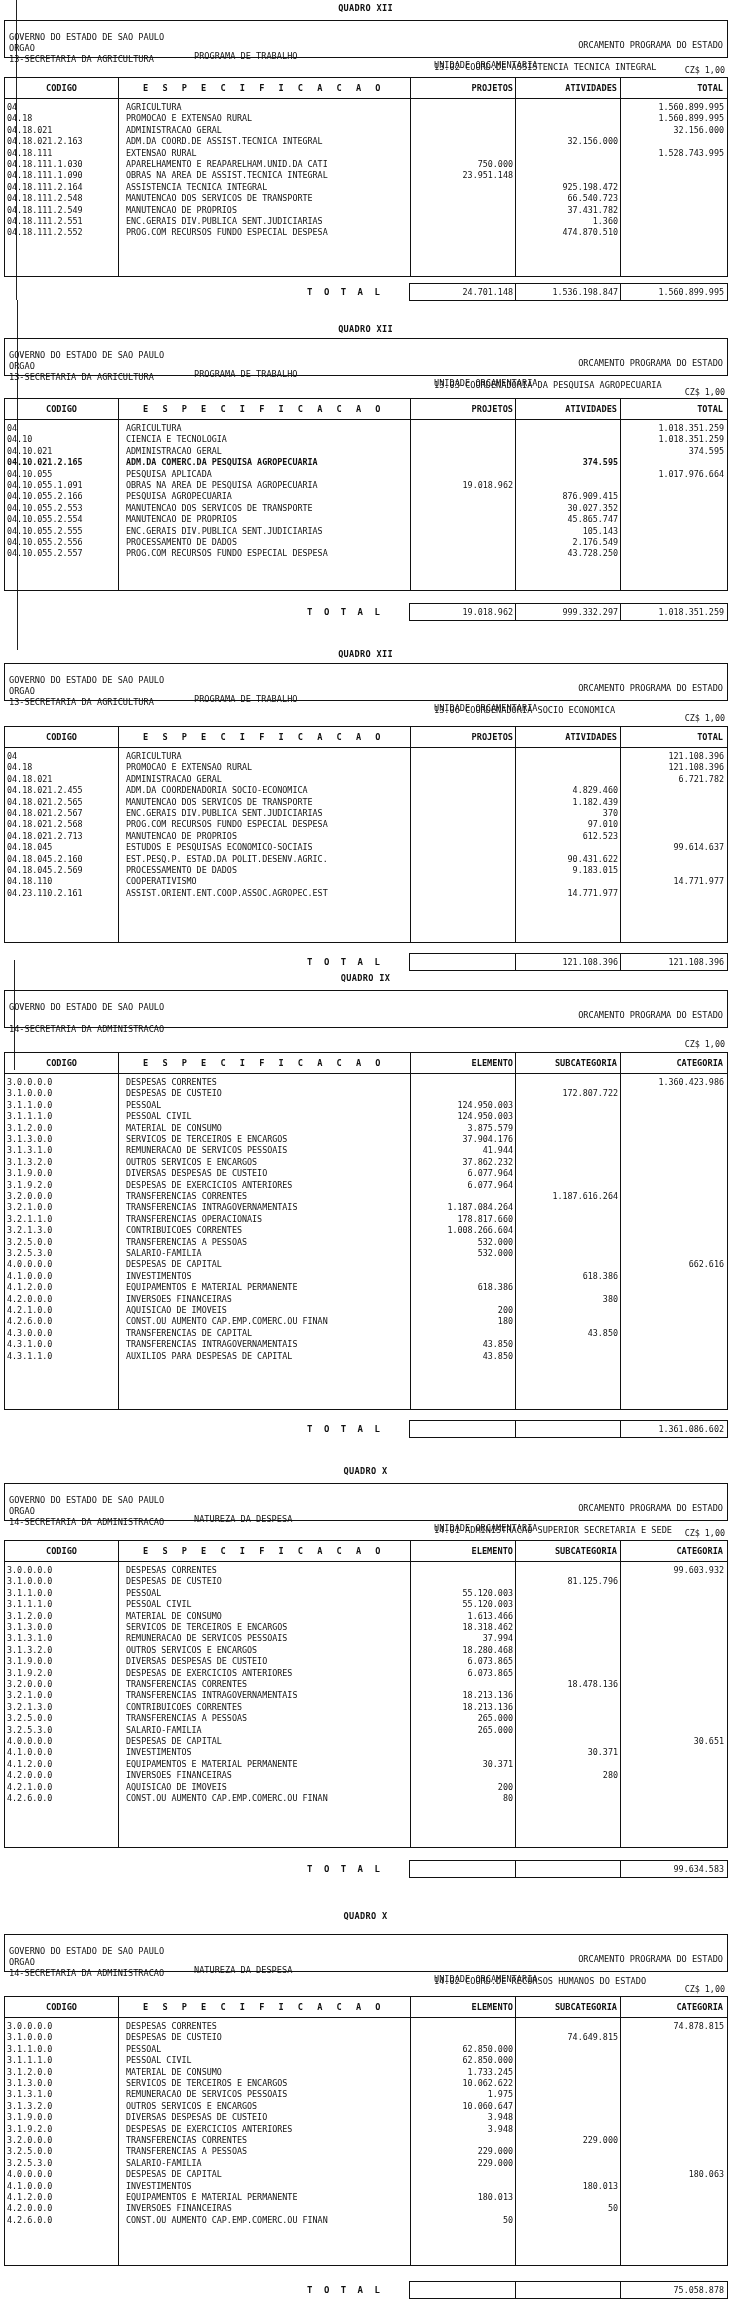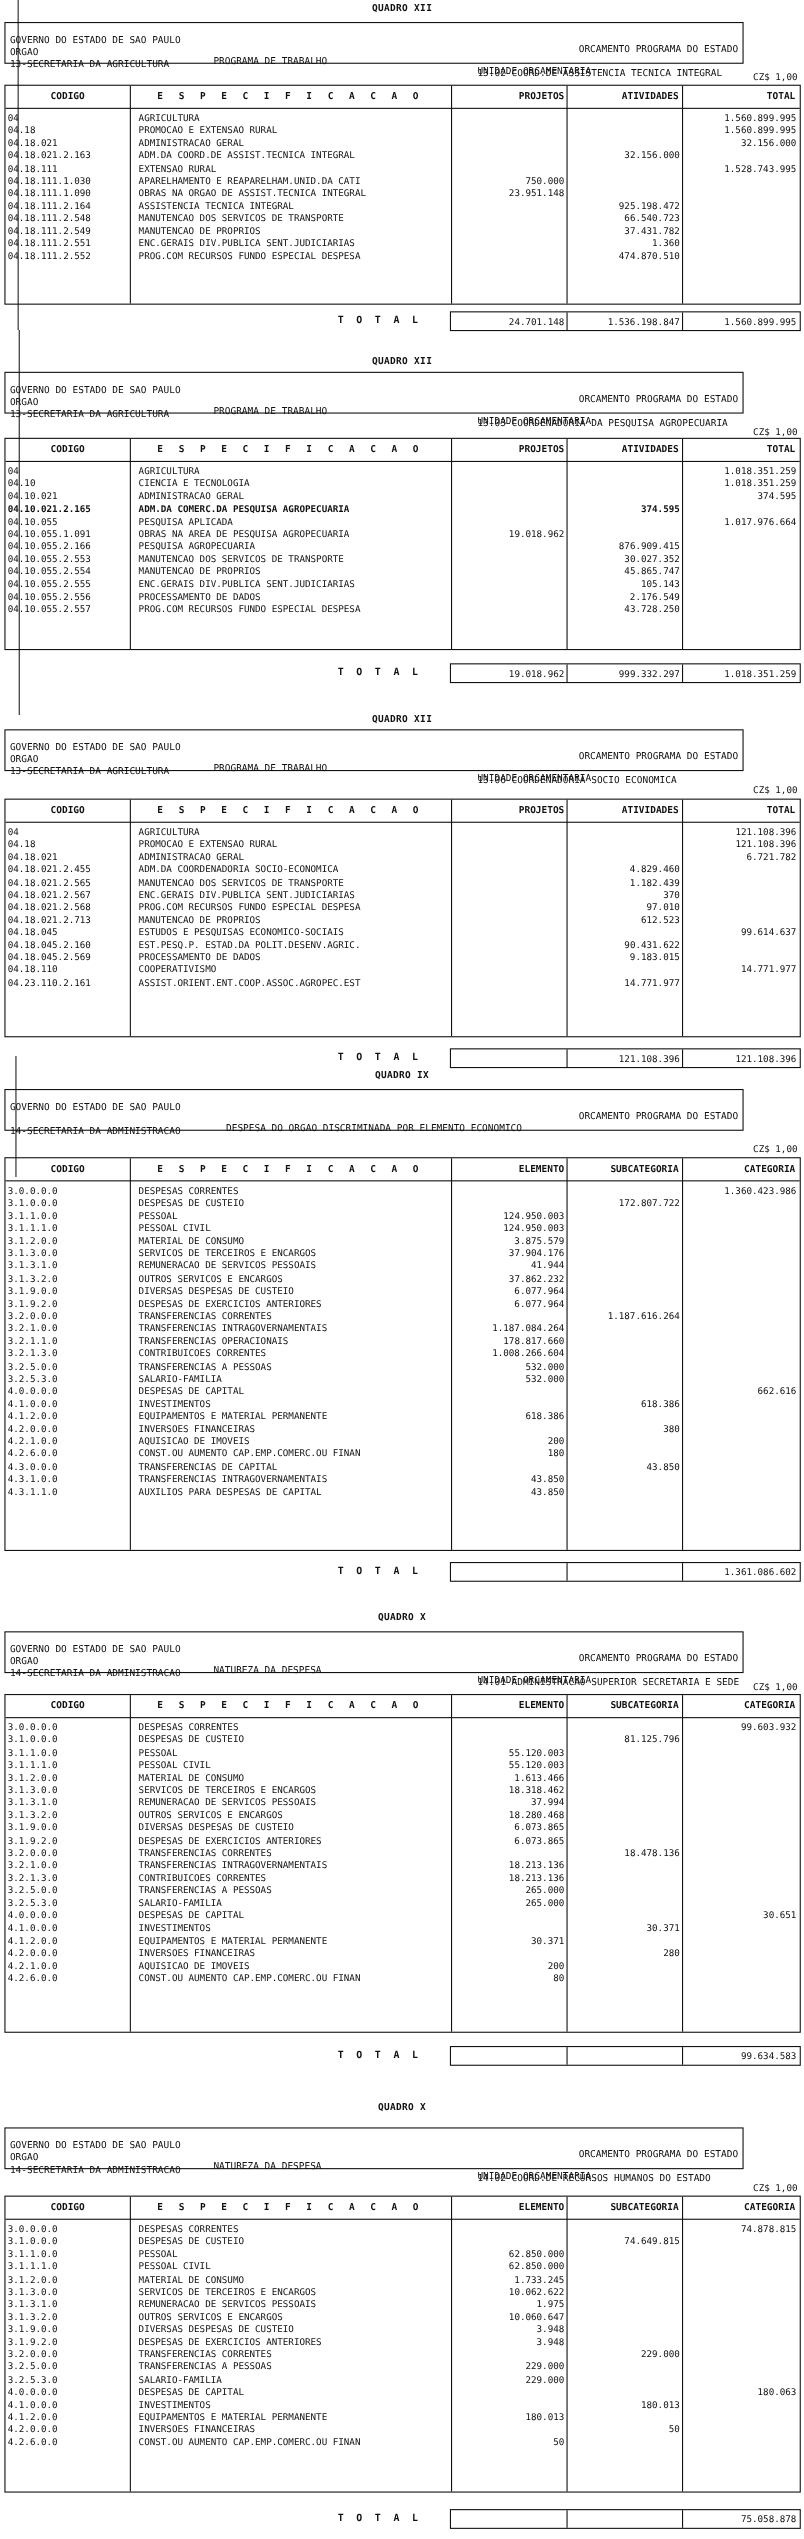--- a/index.html
+++ b/index.html
@@ -3,21 +3,21 @@
 <meta charset="utf-8">
 <style>
   html, body { margin: 0; padding: 0; background: #ffffff; }
   body {
     width: 731px; height: 2308px; position: relative; overflow: hidden;
     font-family: "DejaVu Sans Mono", "Liberation Mono", monospace;
     color: #111111; font-size: 8.6px; line-height: 1;
   }
   .section { position: absolute; left: 0; width: 731px; }
   .quadro { position: absolute; left: 0; width: 731px; text-align: center; font-size: 8.6px; font-weight: bold; letter-spacing: 0.3px; }
-  .hdr { position: absolute; left: 4px; width: 672px; height: 38px; border: 1.4px solid #111; border-left-width: 1.6px; box-sizing: border-box; }
+  .hdr { position: absolute; left: 4px; width: 724px; height: 38px; border: 1.4px solid #111; border-left-width: 1.6px; box-sizing: border-box; }
   .hdr .ln { position: absolute; left: 4px; right: 4px; height: 11px; white-space: pre; }
   .hdr .ln span { position: absolute; white-space: pre; }
   .cz { position: absolute; right: 6px; font-size: 8.4px; }
   .tbl { position: absolute; left: 4px; width: 724px; border: 1.4px solid #111; box-sizing: border-box; }
   .col { position: absolute; top: 0; bottom: 0; border-left: 1.2px solid #111; }
   .th { position: absolute; top: 0; height: 20px; line-height: 20px; font-size: 8.6px; font-weight: bold; }
   .thline { position: absolute; left: 0; right: 0; top: 20px; border-top: 1.2px solid #111; }
   .row { position: absolute; left: 0; right: 0; height: 11.4px; line-height: 11.4px; font-size: 8.4px; white-space: pre; }
   .row span { position: absolute; top: 0; white-space: pre; }
   .c1 { left: 2px; }
@@ -114,21 +114,21 @@
   <div class="row" style="top: 81px;">
     <span class="c1">04.18.111.1.030</span>
     <span class="c2">APARELHAMENTO E REAPARELHAM.UNID.DA CATI</span>
     <span class="c3">750.000</span>
     <span class="c4"></span>
     <span class="c5"></span>
   </div>
 
   <div class="row" style="top: 92.4px;">
     <span class="c1">04.18.111.1.090</span>
-    <span class="c2">OBRAS NA ORGAO DE ASSIST.TECNICA INTEGRAL</span>
+    <span class="c2">OBRAS NA AREA DE ASSIST.TECNICA INTEGRAL</span>
     <span class="c3">23.951.148</span>
     <span class="c4"></span>
     <span class="c5"></span>
   </div>
 
   <div class="row" style="top: 103.8px;">
     <span class="c1">04.18.111.2.164</span>
     <span class="c2">ASSISTENCIA TECNICA INTEGRAL</span>
     <span class="c3"></span>
     <span class="c4">925.198.472</span>
@@ -466,25 +466,20 @@
     </div>
   </div>
 
   <div class="section" style="top: 0px;">
     <div class="quadro" style="top: 974px;">QUADRO IX</div>
     <div class="hdr" style="top: 990px;">
       <div class="ln" style="top:3px;">
         <span style="left:0;">GOVERNO DO ESTADO DE SAO PAULO</span>
         <span style="right:0;">ORCAMENTO PROGRAMA DO ESTADO</span>
       </div>
-      <div class="ln" style="top:14px;">
-        <span style="left:0;"></span>
-        <span class="ln2c" style="left: 0px; right: 0px; text-align: center; position: absolute;">DESPESA DO ORGAO DISCRIMINADA POR ELEMENTO ECONOMICO</span>
-        <span style="left:425px;"></span>
-      </div>
       <div class="ln" style="top:25px;">
         <span style="left:0;">14-SECRETARIA DA ADMINISTRACAO</span>
         <span style="left:425px;"></span>
       </div>
     </div>
     <div class="cz" style="top: 1040px;">CZ$ 1,00</div>
     <div class="tbl" style="top: 1052px; height: 358px;">
       <div class="col" style="left:113px;"></div>
       <div class="col" style="left:405px;"></div>
       <div class="col" style="left:510px;"></div>

